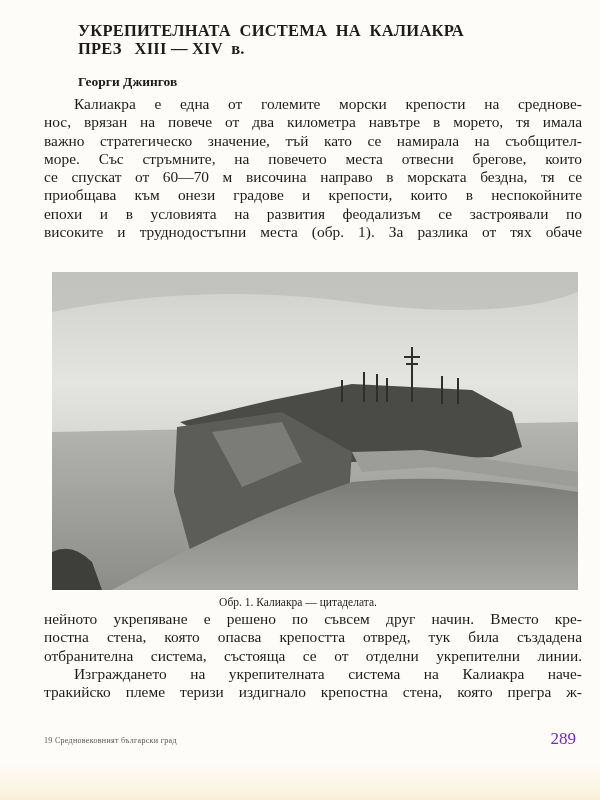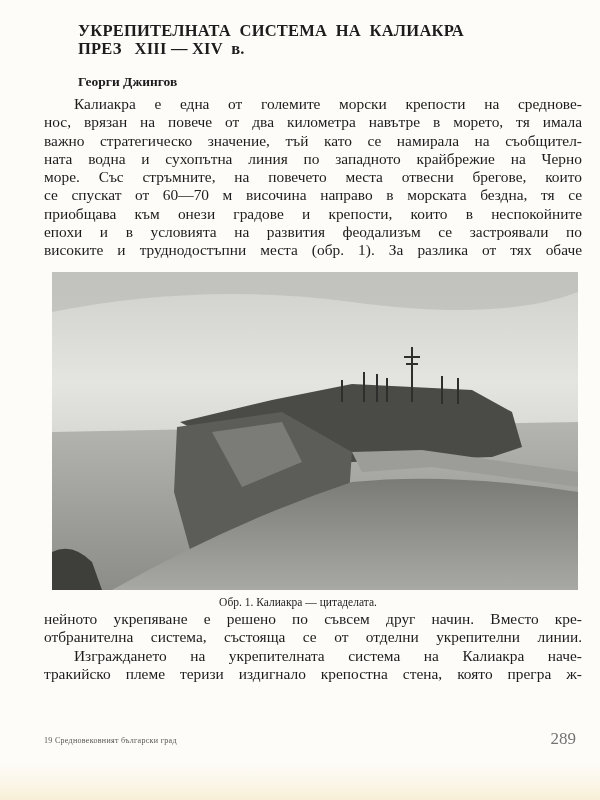--- a/index.html
+++ b/index.html
@@ -42,40 +42,39 @@
   .caption {
     position: absolute; left: 0; width: 596px; top: 596px;
     text-align: center; font-size: 11.5px; margin: 0;
   }
   .footer-left {
     position: absolute; left: 44px; top: 736px;
     font-size: 8px; color: #555; letter-spacing: 0.3px;
   }
   .page-number {
     position: absolute; right: 24px; top: 729px;
-    font-size: 17px; color: #737373;
+    font-size: 17px; color: #6d28d9;
   }
 </style>
 </head>
 <body>
 
 <div class="page-bottom-tint"></div>
 
 <h1 class="title">
   <span class="line">УКРЕПИТЕЛНАТА  СИСТЕМА  НА  КАЛИАКРА</span>
   <span class="line">ПРЕЗ   XIII — XIV  в.</span>
 </h1>
 
 <p class="author">Георги  Джингов</p>
 
 <div class="para p1">
   <span class="ln indent">Калиакра е една от големите морски крепости на среднове-</span>
   <span class="ln">нос, врязан на повече от два километра навътре в морето, тя имала</span>
   <span class="ln">важно стратегическо значение, тъй като се намирала на съобщител-</span>
-  <span class="ln">ната водна и сухопътна линия по западното крайбрежие на Черно</span>
   <span class="ln">море. Със стръмните, на повечето места отвесни брегове, които</span>
   <span class="ln">се спускат от 60—70 м височина направо в морската бездна, тя се</span>
   <span class="ln">приобщава към онези градове и крепости, които в неспокойните</span>
   <span class="ln">епохи и в условията на развития феодализъм се застроявали по</span>
   <span class="ln">високите и труднодостъпни места (обр. 1). За разлика от тях обаче</span>
 </div>
 
 <div class="figure">
   <svg width="526" height="318" viewBox="0 0 526 318">
     <defs>
@@ -118,19 +117,20 @@
       <line x1="406" y1="106" x2="406" y2="132"></line>
       <line x1="290" y1="108" x2="290" y2="130"></line>
     </g>
   </svg>
 </div>
 
 <p class="caption">Обр. 1. Калиакра — цитаделата.</p>
 
 <div class="para p2">
   <span class="ln">нейното укрепяване е решено по съвсем друг начин. Вместо кре-</span>
+  <span class="ln">постна стена, която опасва крепостта отвред, тук била създадена</span>
   <span class="ln">отбранителна система, състояща се от отделни укрепителни линии.</span>
   <span class="ln indent">Изграждането на укрепителната система на Калиакра наче-</span>
   <span class="ln">тракийско племе теризи издигнало крепостна стена, която прегра ж-</span>
 </div>
 
 <div class="footer-left">19 Средновековният български град</div>
 <div class="page-number">289</div>
 
 </body></html>

